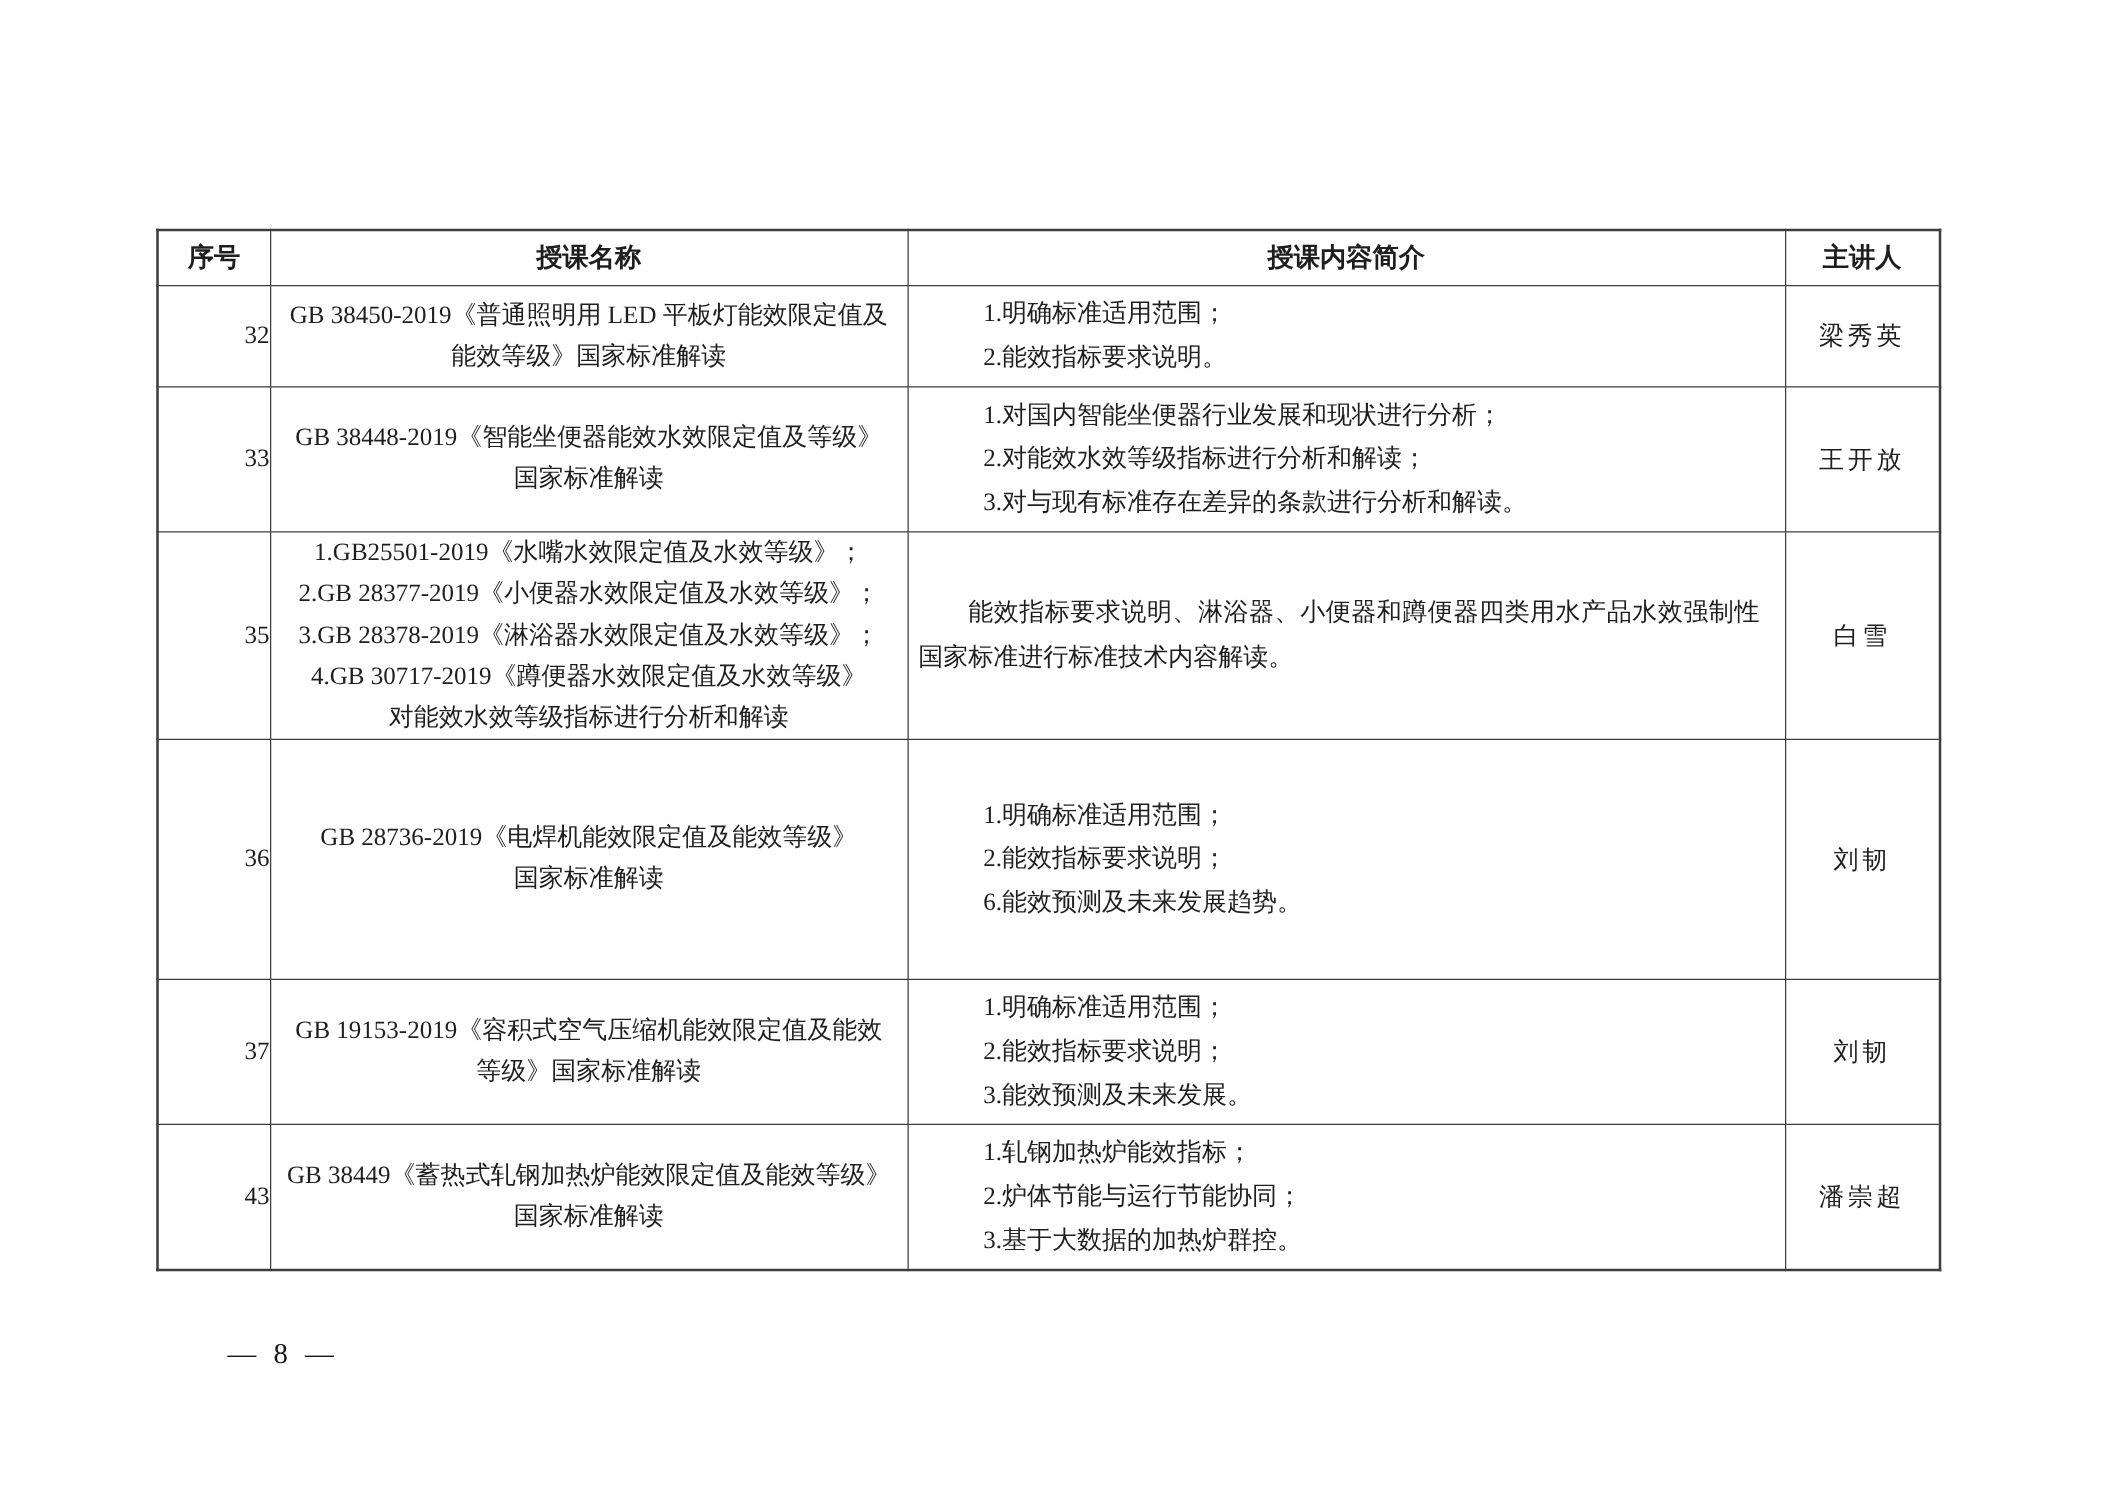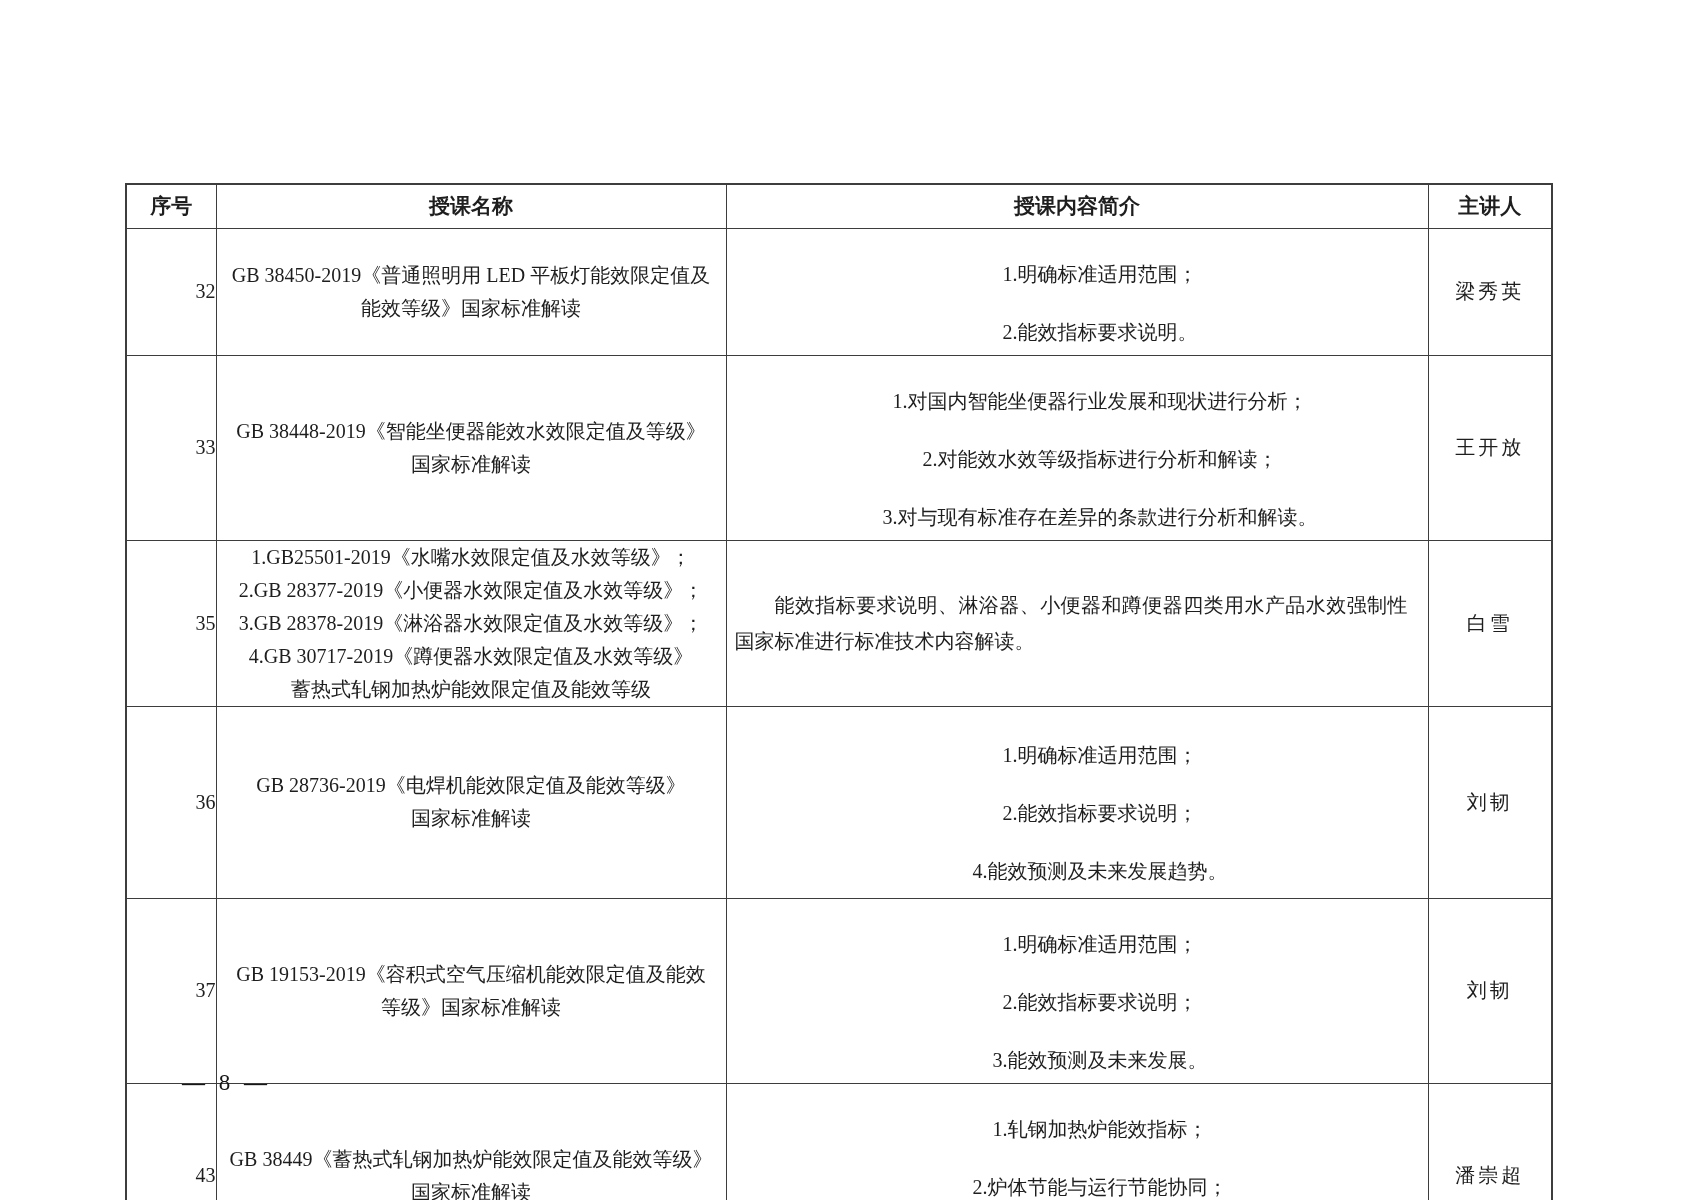--- a/index.html
+++ b/index.html
@@ -48,22 +48,21 @@
   .course-table tbody tr:nth-child(7) { height: 110px; }
 
   td.col-no { text-align: right; }
   td.col-name { text-align: center; padding: 0 12px; }
   .name-line { line-height: 33px; }
   td.col-content { padding: 5px 0; }
   .content-line {
     line-height: 35px;
     padding-left: 60px;
     padding-right: 14px;
-    text-align: center;
-    margin-top: 23px;
+    text-align: left;
   }
   .content-para {
     line-height: 36px;
     text-indent: 2em;
     text-align: justify;
     padding-left: 8px;
     padding-right: 20px;
   }
   td.col-lecturer { text-align: center; letter-spacing: 3px; }
 
@@ -122,37 +121,37 @@
           </td>
     <td class="col-lecturer">王开放</td>
   </tr>
         <tr>
     <td class="col-no">35</td>
     <td class="col-name">
             <div class="name-line">1.GB25501-2019《水嘴水效限定值及水效等级》；</div>
             <div class="name-line">2.GB 28377-2019《小便器水效限定值及水效等级》；</div>
             <div class="name-line">3.GB 28378-2019《淋浴器水效限定值及水效等级》；</div>
             <div class="name-line">4.GB 30717-2019《蹲便器水效限定值及水效等级》</div>
-            <div class="name-line">蓄热式轧钢加热炉能效限定值及能效等级</div>
+            <div class="name-line">对能效水效等级指标进行分析和解读</div>
           </td>
     <td class="col-content">
             <div class="content-para">能效指标要求说明、淋浴器、小便器和蹲便器四类用水产品水效强制性国家标准进行标准技术内容解读。</div>
           </td>
     <td class="col-lecturer">白雪</td>
   </tr>
         <tr>
     <td class="col-no">36</td>
     <td class="col-name">
             <div class="name-line">GB 28736-2019《电焊机能效限定值及能效等级》</div>
             <div class="name-line">国家标准解读</div>
           </td>
     <td class="col-content">
             <div class="content-line">1.明确标准适用范围；</div>
             <div class="content-line">2.能效指标要求说明；</div>
-            <div class="content-line">4.能效预测及未来发展趋势。</div>
+            <div class="content-line">6.能效预测及未来发展趋势。</div>
           </td>
     <td class="col-lecturer">刘韧</td>
   </tr>
         <tr>
     <td class="col-no">37</td>
     <td class="col-name">
             <div class="name-line">GB 19153-2019《容积式空气压缩机能效限定值及能效</div>
             <div class="name-line">等级》国家标准解读</div>
           </td>
     <td class="col-content">

